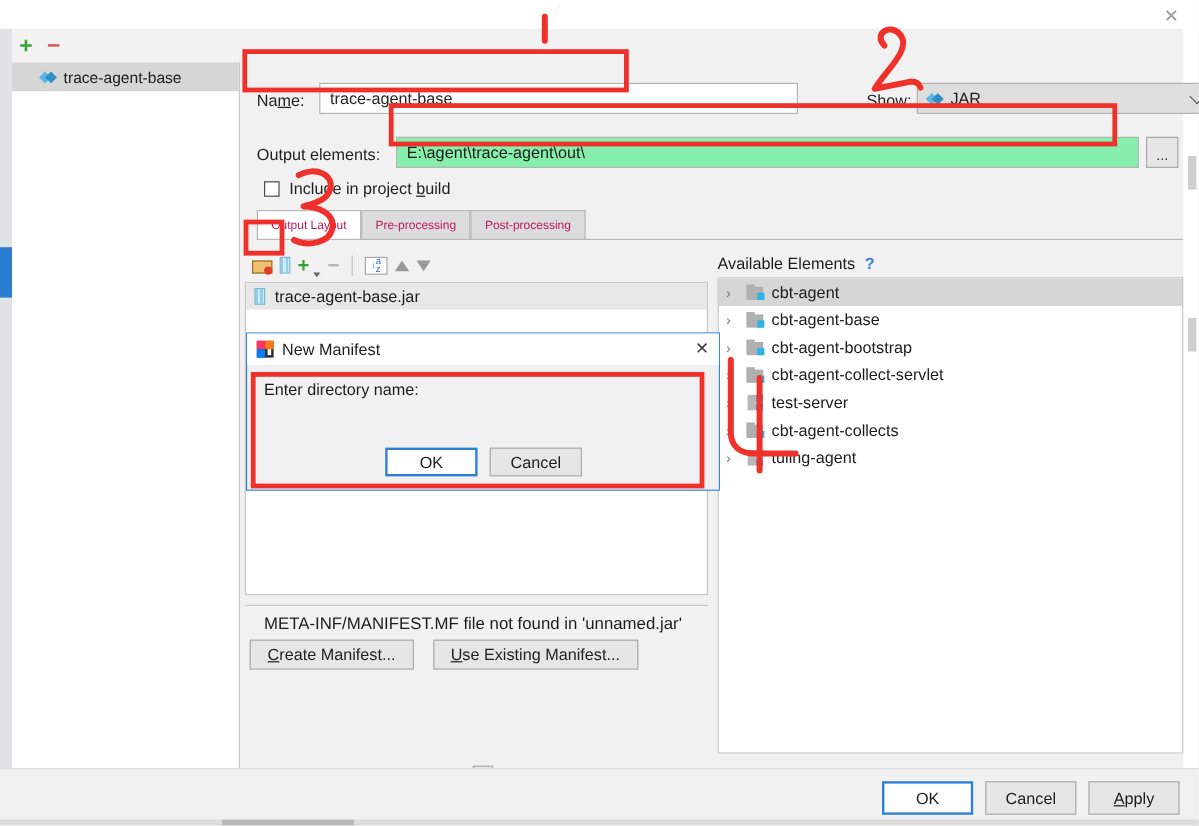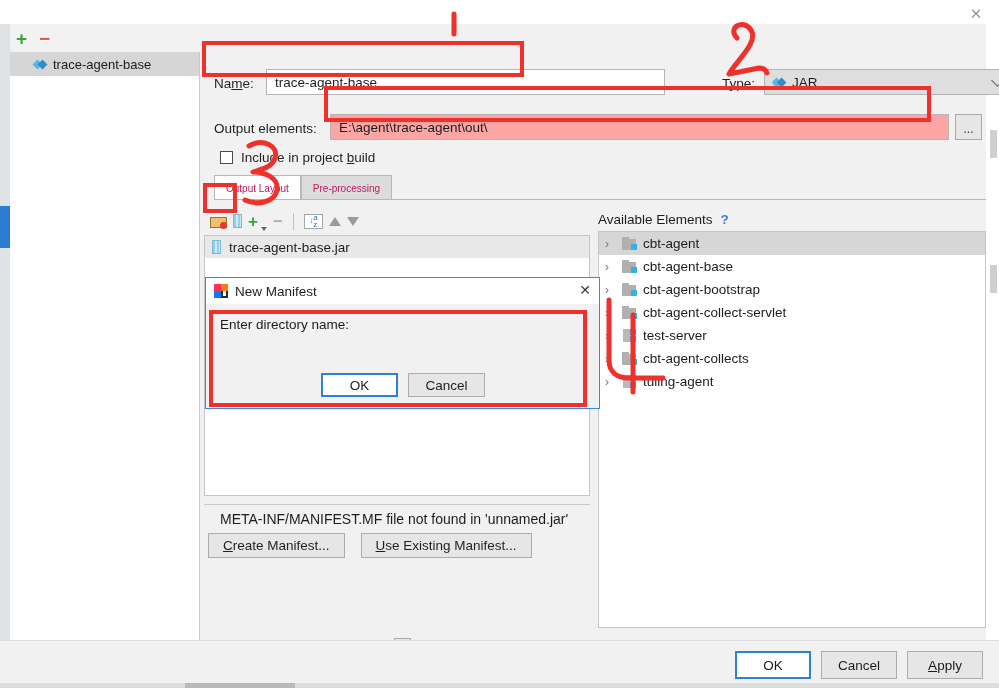--- a/index.html
+++ b/index.html
@@ -60,21 +60,21 @@
   #type-caret{position:absolute;right:9px;top:6px;width:11px;height:11px;}
   #type-caret::after{
     content:"";position:absolute;left:0;top:0;width:8px;height:8px;
     border-left:1.6px solid #5a5a5a;border-bottom:1.6px solid #5a5a5a;
     transform:rotate(-45deg);
   }
   
   #outdir-label{position:absolute;left:14px;top:97px;}
   #outdir-input{
     position:absolute;left:130px;top:90px;width:619px;height:26px;
-    background:#fca5a5;border:1px solid #b4b4b4;box-sizing:border-box;
+    background:#86efac;border:1px solid #b4b4b4;box-sizing:border-box;
     display:flex;align-items:center;padding-left:8px;font-size:13.5px;
   }
   #outdir-browse{
     position:absolute;left:755px;top:90px;width:27px;height:26px;
     background:#e6e6e6;border:1px solid #aaaaaa;box-sizing:border-box;
     display:flex;align-items:flex-end;justify-content:center;
     font-size:12px;color:#333;padding-bottom:3px;
   }
   
   #include-row{position:absolute;left:20px;top:126px;display:flex;align-items:center;gap:8px;}
@@ -215,39 +215,40 @@
       <span class="diamond-icon"></span>
       <span>trace-agent-base</span>
     </div>
   </div>
 
   <div id="content">
 
     <div class="lbl" id="name-label"><span>Na</span><span class="u">m</span><span>e:</span></div>
     <div id="name-input">trace-agent-base</div>
 
-    <div class="lbl" id="type-label">Type:</div>
+    <div class="lbl" id="type-label">Show:</div>
     <div id="type-select">
       <span class="diamond-icon"></span>
       <span>JAR</span>
       <span id="type-caret"></span>
     </div>
 
     <div class="lbl" id="outdir-label">Output elements:</div>
     <div id="outdir-input">E:\agent\trace-agent\out\</div>
     <div id="outdir-browse">...</div>
 
     <div id="include-row">
       <span class="cbox"></span>
       <span class="lbl">Include in project <span class="u">b</span>uild</span>
     </div>
 
     <div id="tabs">
       <div class="tab active">Output Layout</div>
       <div class="tab">Pre-processing</div>
+      <div class="tab">Post-processing</div>
     </div>
     <div id="tabs-underline"></div>
 
     <div id="layout-toolbar">
       <span class="folder-ico">
           <i class="tab" style="display:block"></i>
           <i class="body" style="display:block"></i>
           <i class="gear" style="display:block"></i>
         </span>
       <span class="jar-ico"></span>

